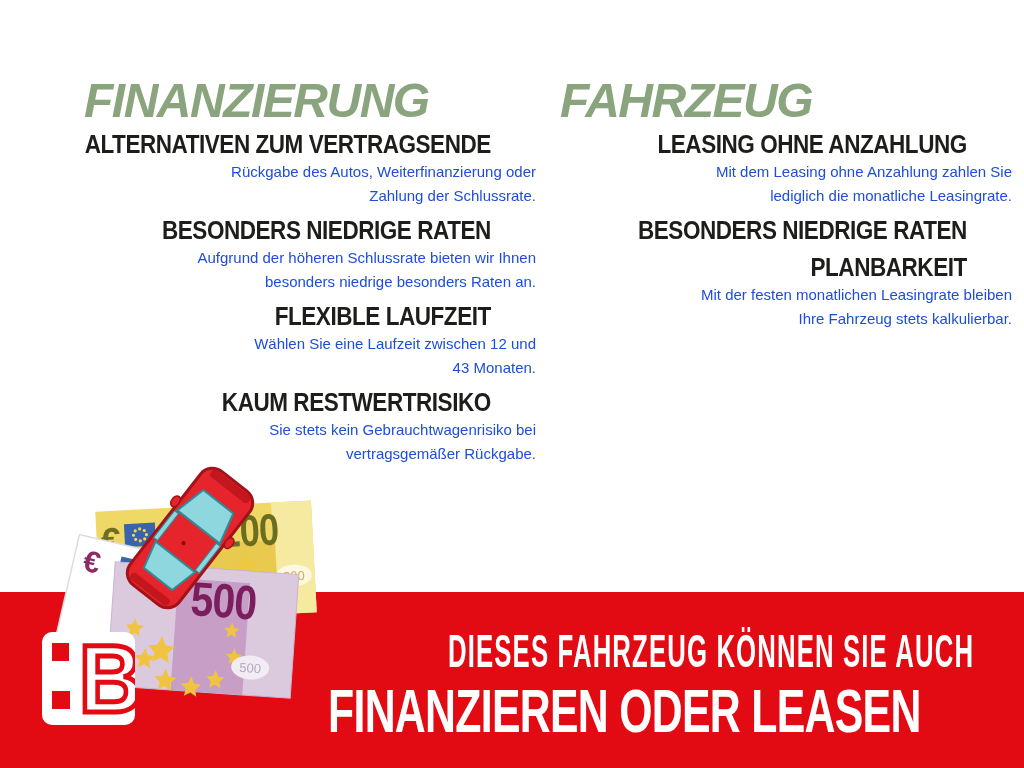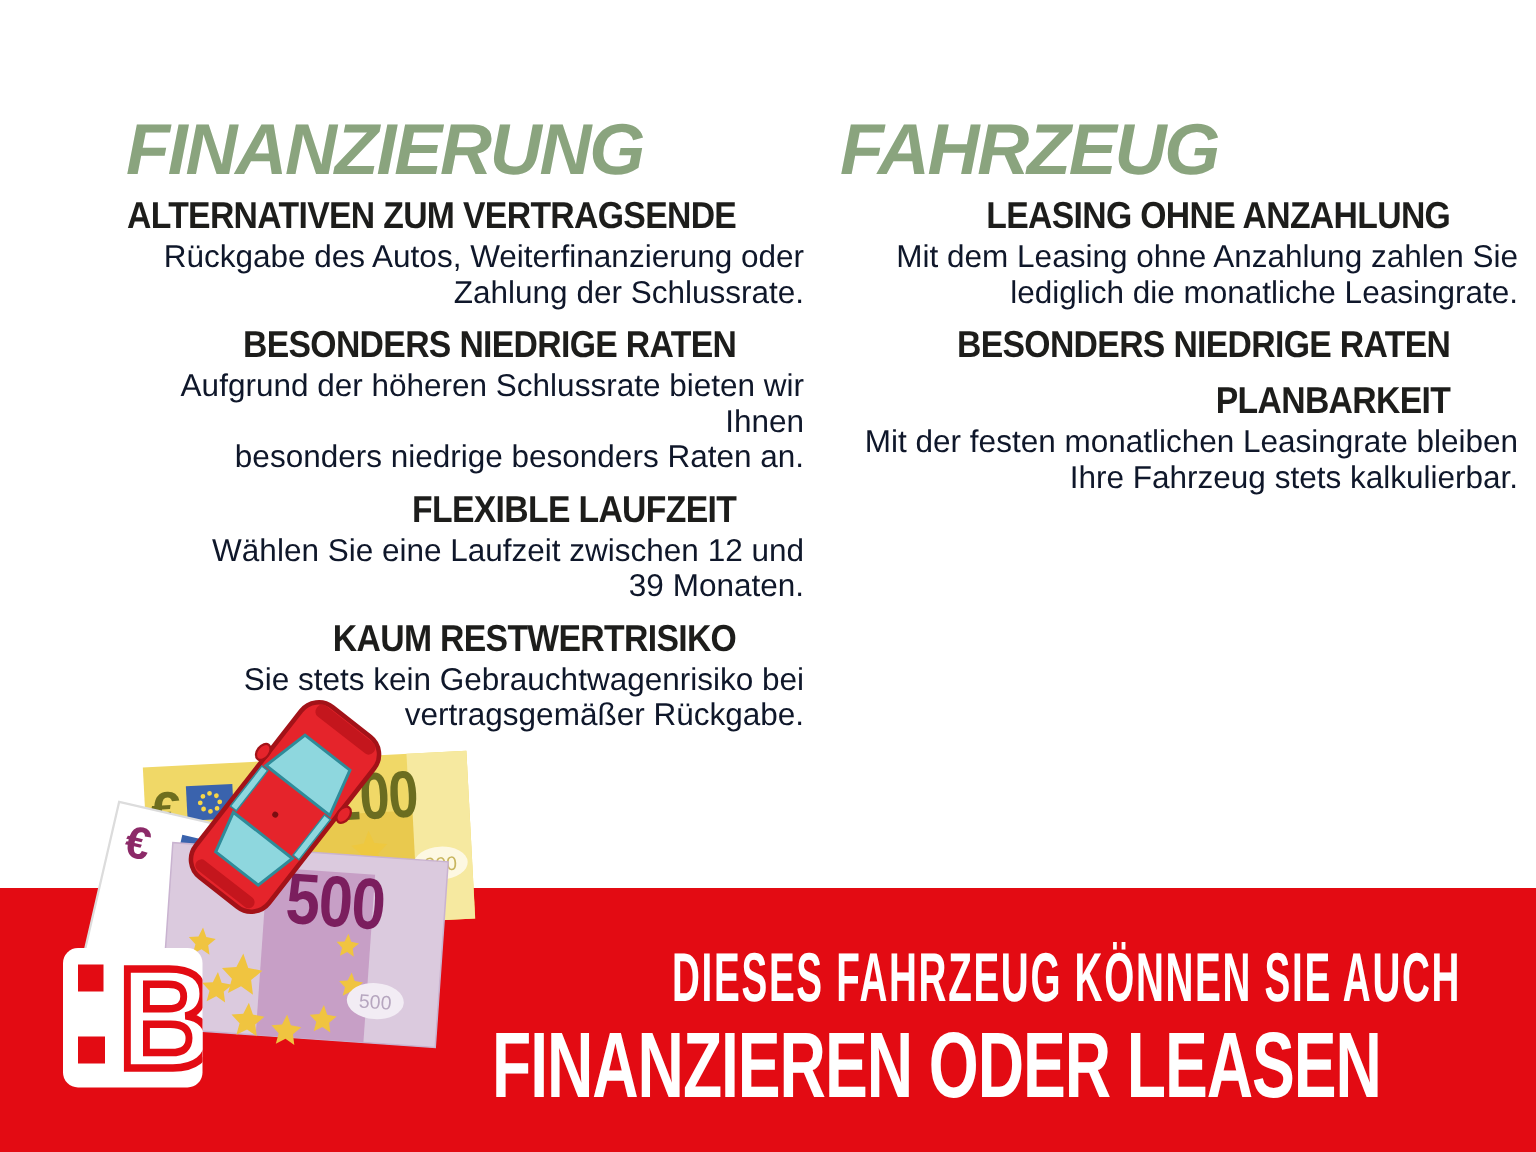--- a/index.html
+++ b/index.html
@@ -7,22 +7,22 @@
         font-family:"Liberation Sans",sans-serif;color:#1d1d1b;}
   .col{position:absolute;top:72px;}
   .col-left{left:84px;width:452px;}
   .col-right{left:560px;width:452px;}
   .col-title{font-style:italic;font-weight:700;font-size:48px;line-height:58px;
              letter-spacing:-1.5px;color:#8aa47e;white-space:nowrap;}
   .sec{margin-bottom:9px;text-align:right;}
   .sec h3{margin:0 0 2px 0;font-size:25px;line-height:28px;font-weight:700;
           letter-spacing:-0.5px;transform:scaleX(0.90);transform-origin:left center;
           white-space:nowrap;color:#1d1d1b;}
-  .sec p{margin:0;font-size:21px;line-height:23.5px;font-weight:400;
-         white-space:pre-line;color:#0f172a;}
+  .sec p{margin:0;font-size:15px;line-height:23.5px;font-weight:400;
+         white-space:pre-line;color:#1d4ed8;}
   .banner{position:absolute;left:0;top:592px;width:1024px;height:176px;background:#e30b13;}
   .banner-line1{position:absolute;left:448px;top:628px;color:#fff;font-weight:700;
                 font-size:46px;line-height:46px;letter-spacing:2px;white-space:nowrap;
                 transform:scaleX(0.56);transform-origin:left top;}
   .banner-line2{position:absolute;left:328px;top:682px;color:#fff;font-weight:700;
                 font-size:62px;line-height:58px;letter-spacing:-1px;white-space:nowrap;
                 transform:scaleX(0.69);transform-origin:left top;}
   .illustration{position:absolute;left:56px;top:456px;width:290px;height:276px;}
   .logo{position:absolute;left:42px;top:632px;width:93px;height:93px;background:#fff;
         border-radius:10px;}
@@ -41,21 +41,21 @@
 Zahlung der Schlussrate.</p>
     </div>
     <div class="sec">
       <h3>BESONDERS NIEDRIGE RATEN</h3>
       <p>Aufgrund der höheren Schlussrate bieten wir Ihnen
 besonders niedrige besonders Raten an.</p>
     </div>
     <div class="sec">
       <h3>FLEXIBLE LAUFZEIT</h3>
       <p>Wählen Sie eine Laufzeit zwischen 12 und
-39 Monaten.</p>
+43 Monaten.</p>
     </div>
     <div class="sec">
       <h3>KAUM RESTWERTRISIKO</h3>
       <p>Sie stets kein Gebrauchtwagenrisiko bei
 vertragsgemäßer Rückgabe.</p>
     </div>
   </div>
 
   <div class="col col-right">
     <div class="col-title">FAHRZEUG</div>

